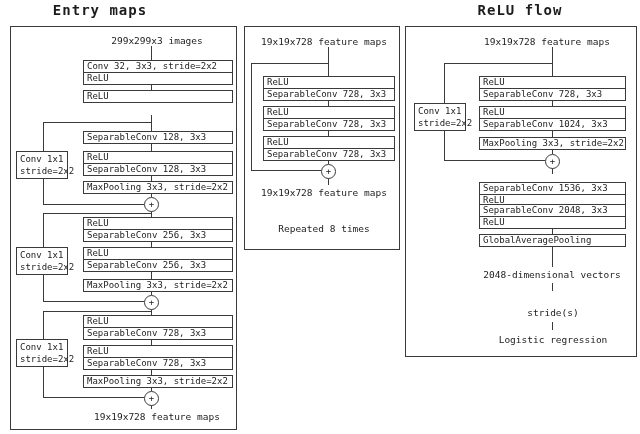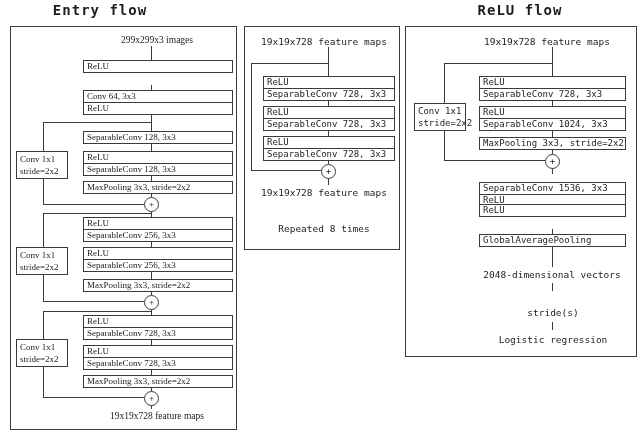--- a/index.html
+++ b/index.html
@@ -18,24 +18,24 @@
   .h { position:absolute; height:1px; background:var(--ln); }
   .m { position:absolute; width:13px; height:13px; border:1px solid var(--ln); border-radius:50%;
        background:#ffffff; text-align:center; line-height:13px; font-size:9px; }
   .lab { position:absolute; transform:translateX(-50%); font-size:9.5px; white-space:nowrap; }
 </style>
 </head>
 <body>
 
 <div id="stage">
 
-  <div class="title" style="left:100px;top:2px;">Entry flow</div>
+  <div class="title" style="left:100px;top:2px;">Entry maps</div>
   <div class="title" style="left:520px;top:2px;">ReLU flow</div>
 
-  <div class="panel" style="left:10px;top:26px;width:225px;height:402px;font-family:Liberation Serif, serif;">
+  <div class="panel" style="left:10px;top:26px;width:225px;height:402px;">
     <div class="lab" style="left:146px;top:8px;">299x299x3 images</div>
 
     <div class="v" style="left:140px;top:19px;height:14px;"></div>
     <div class="v" style="left:140px;top:58px;height:5px;"></div>
     <div class="v" style="left:140px;top:88px;height:16px;"></div>
     <div class="v" style="left:140px;top:117px;height:7px;"></div>
     <div class="v" style="left:140px;top:149px;height:5px;"></div>
     <div class="v" style="left:140px;top:167px;height:3px;"></div>
     <div class="v" style="left:140px;top:183px;height:7px;"></div>
     <div class="v" style="left:140px;top:215px;height:5px;"></div>
@@ -54,24 +54,24 @@
     <div class="h" style="left:32px;top:186px;width:108px;"></div>
     <div class="v" style="left:32px;top:186px;height:34px;"></div>
     <div class="v" style="left:32px;top:248px;height:26px;"></div>
     <div class="h" style="left:32px;top:274px;width:101px;"></div>
     <div class="h" style="left:32px;top:284px;width:108px;"></div>
     <div class="v" style="left:32px;top:284px;height:28px;"></div>
     <div class="v" style="left:32px;top:340px;height:30px;"></div>
     <div class="h" style="left:32px;top:370px;width:101px;"></div>
 
     <div class="n" style="left:72px;top:33px;width:148px;">
+      <div class="r">Conv 32, 3x3, stride=2x2</div>
       <div class="r">ReLU</div>
     </div>
     <div class="n" style="left:72px;top:63px;width:148px;">
-      <div class="r">Conv 64, 3x3</div>
       <div class="r">ReLU</div>
     </div>
     <div class="n" style="left:72px;top:104px;width:148px;">
       <div class="r">SeparableConv 128, 3x3</div>
     </div>
     <div class="n" style="left:72px;top:124px;width:148px;">
       <div class="r">ReLU</div>
       <div class="r">SeparableConv 128, 3x3</div>
     </div>
     <div class="n" style="left:72px;top:154px;width:148px;">
@@ -184,20 +184,21 @@
       <div>Conv 1x1</div>
       <div>stride=2x2</div>
     </div>
     <div class="m" style="left:139px;top:127px;">+</div>
 
     <div class="n" style="left:73px;top:155px;width:145px;">
       <div class="r">SeparableConv 1536, 3x3</div>
       <div class="r">ReLU</div>
     </div>
     <div class="n" style="left:73px;top:177px;width:145px;">
+      <div class="r">SeparableConv 2048, 3x3</div>
       <div class="r">ReLU</div>
     </div>
     <div class="n" style="left:73px;top:207px;width:145px;">
       <div class="r">GlobalAveragePooling</div>
     </div>
 
     <div class="lab" style="left:146px;top:242px;">2048-dimensional vectors</div>
     <div class="lab" style="left:147px;top:280px;">stride(s)</div>
     <div class="lab" style="left:147px;top:307px;">Logistic regression</div>
   </div>

